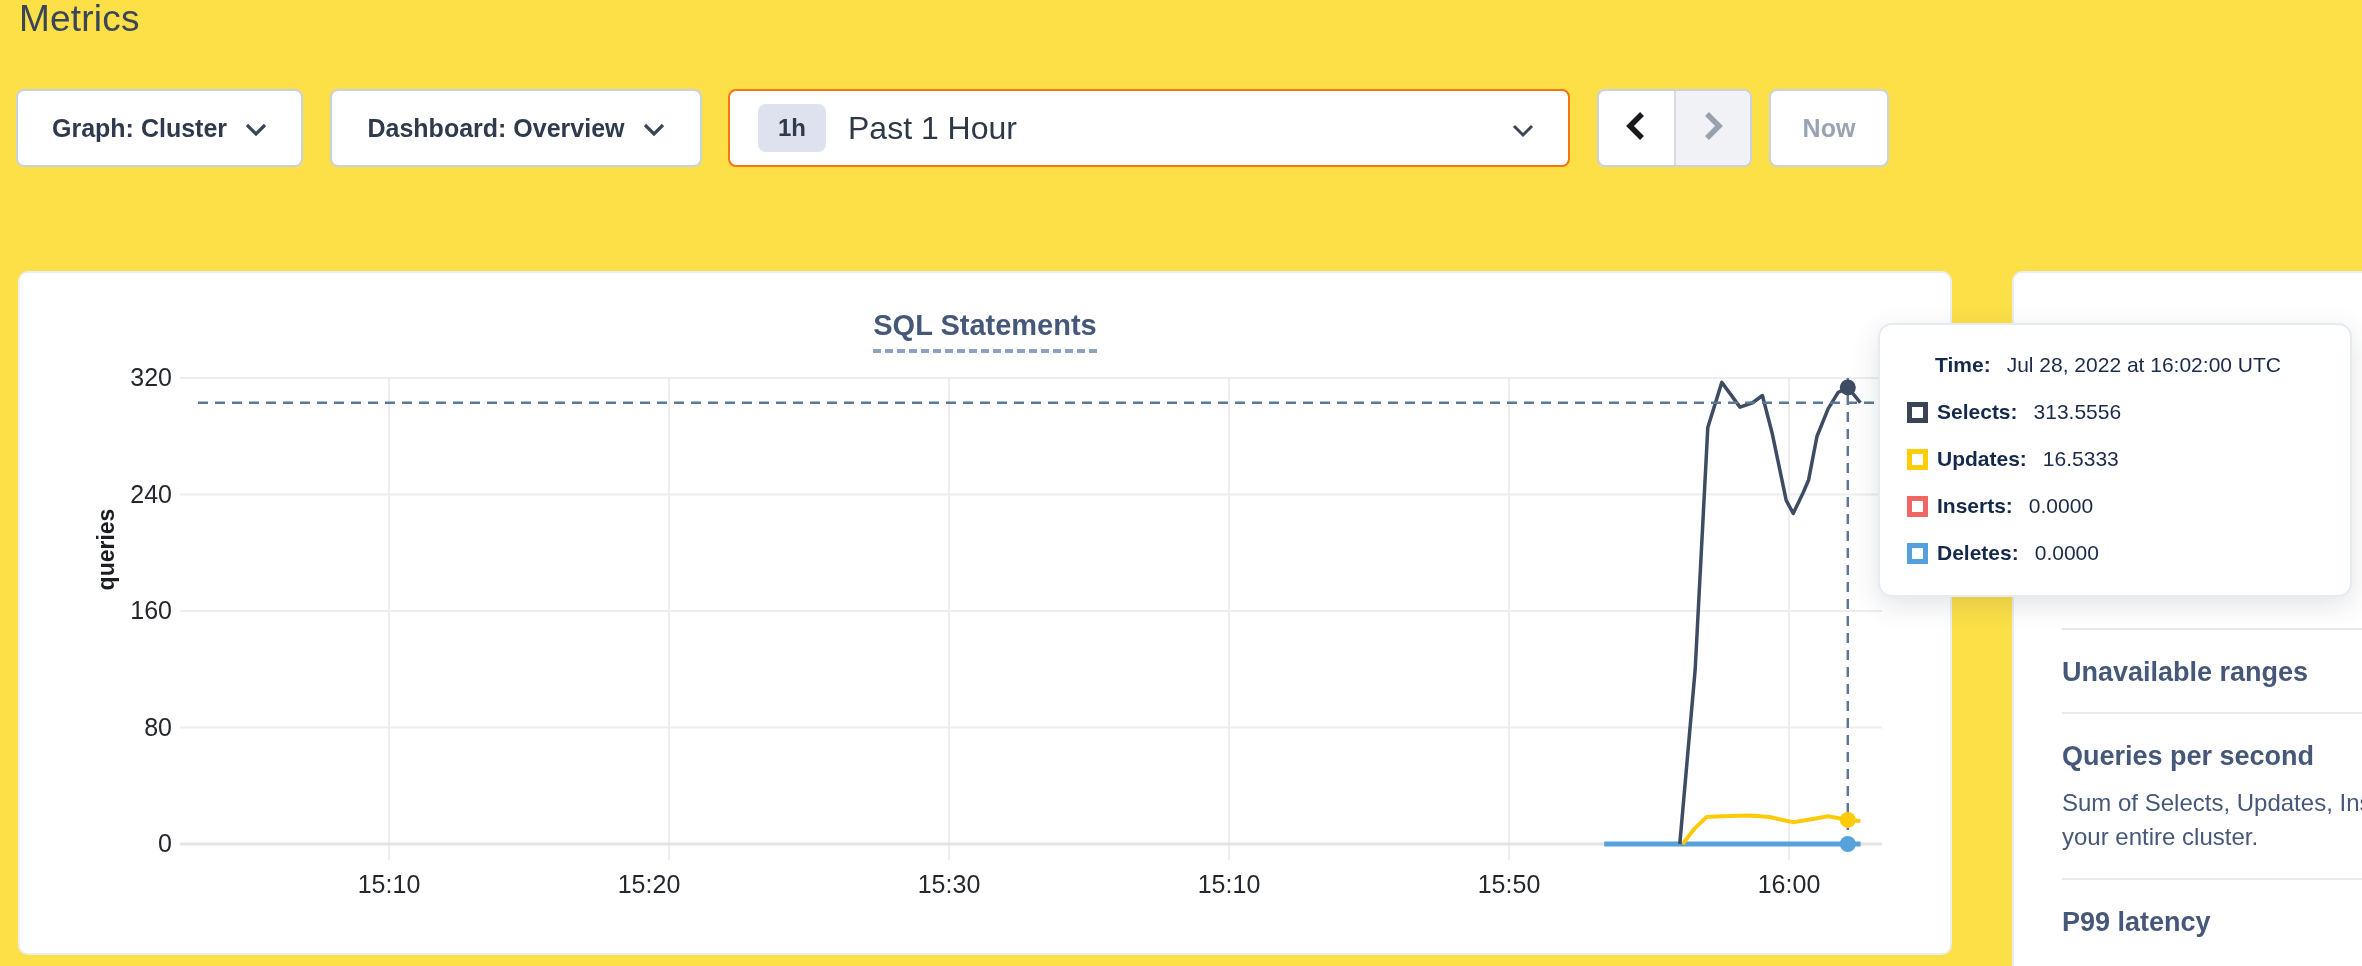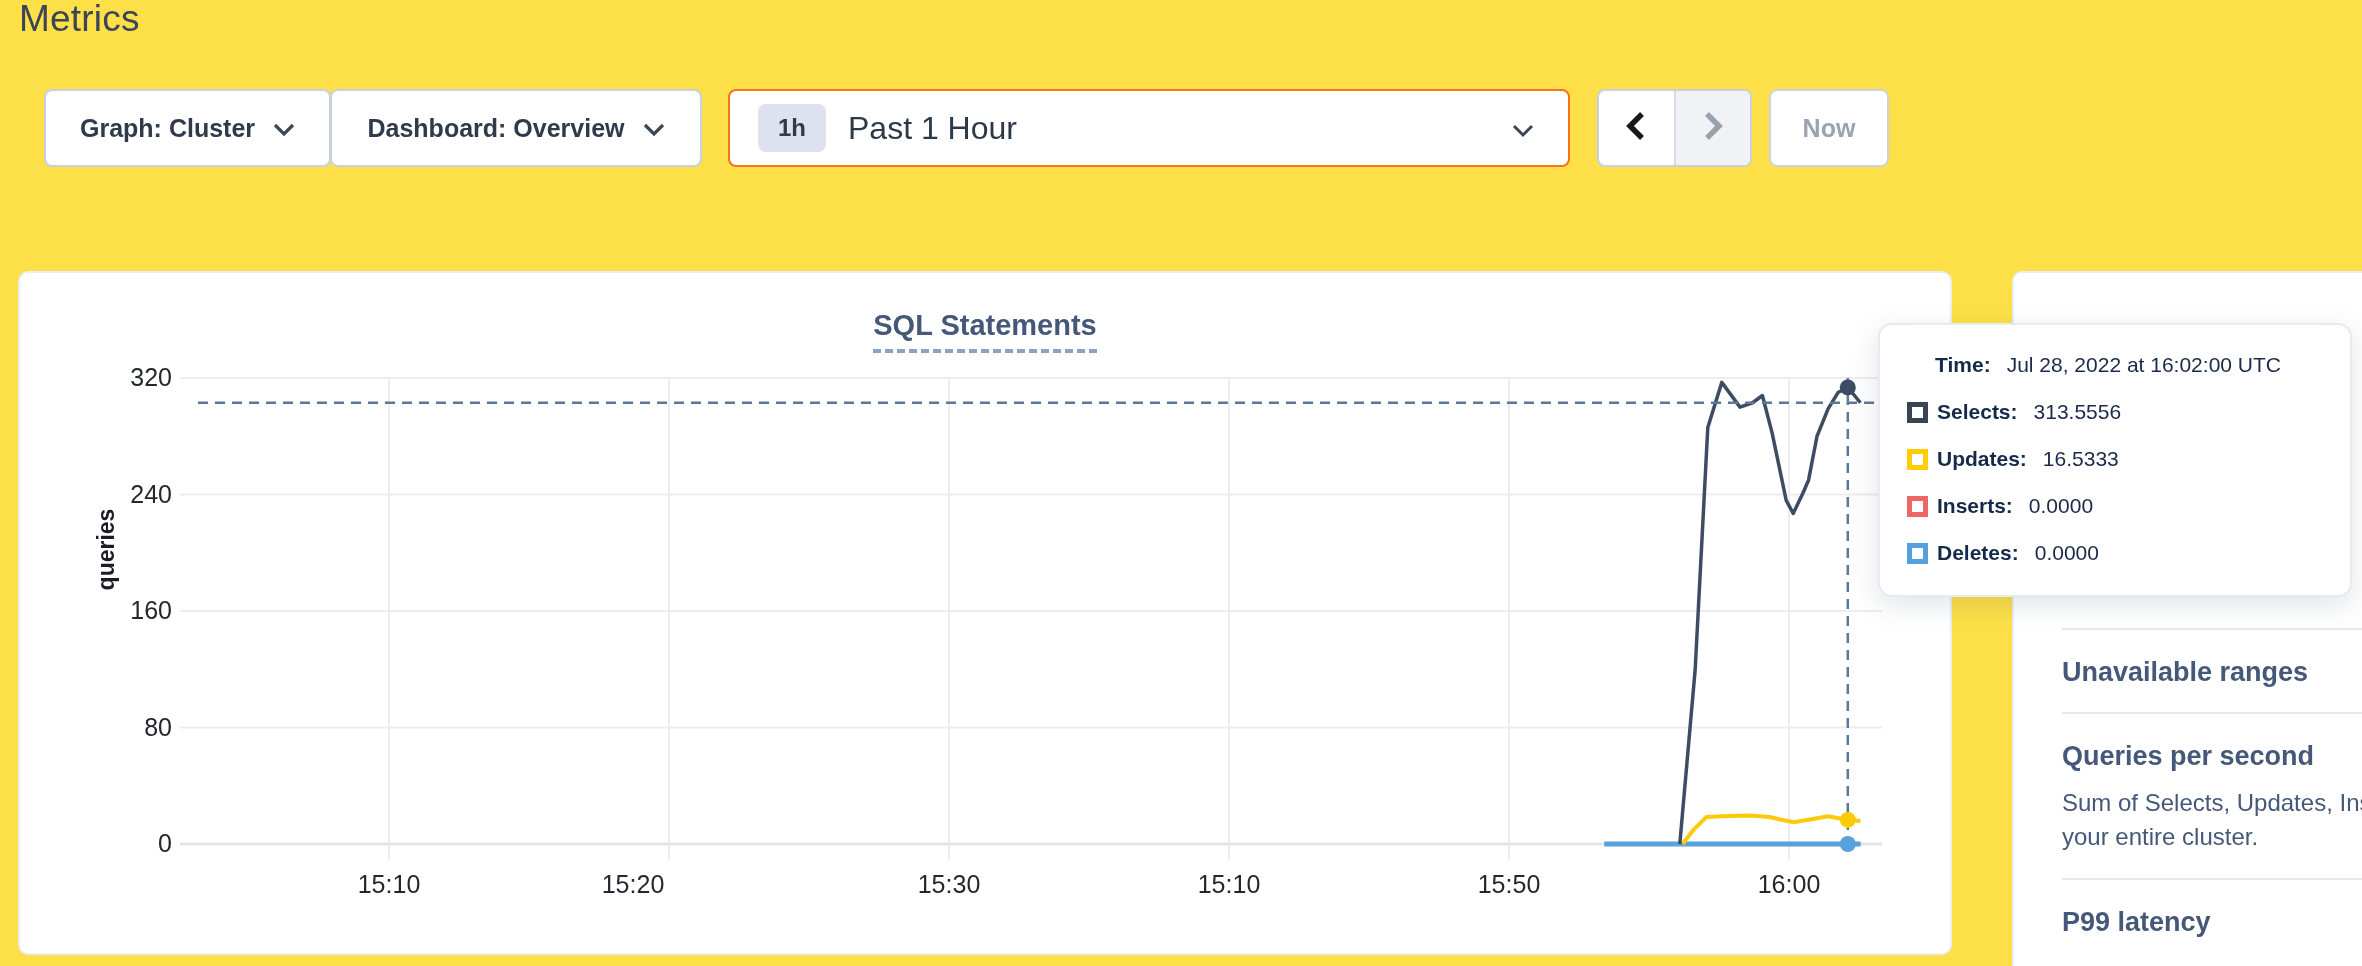--- a/index.html
+++ b/index.html
@@ -13,21 +13,21 @@
     position:absolute; left:19px; top:-2px; font-size:37px; font-weight:500;
     color:#3a4657; letter-spacing:0.2px;
   }
   
   .btn {
     position:absolute; top:89px; height:78px; background:#ffffff;
     border:2px solid #c9d0e0; border-radius:8px;
     display:flex; align-items:center; justify-content:center; gap:18px;
     font-size:25px; font-weight:700; color:#2f3a4d; cursor:pointer;
   }
-  .btn-graph { left:16px; width:287px;margin-left:28px; }
+  .btn-graph { left:16px; width:287px; }
   .btn-dashboard { left:330px; width:372px; }
   .time-range {
     position:absolute; top:89px; left:728px; width:842px; height:78px;
     background:#fff; border:2px solid #f97316; border-radius:8px;
     display:flex; align-items:center; padding-left:28px; cursor:pointer;
   }
   .time-badge {
     background:#dee2ee; border-radius:8px; height:48px; min-width:68px;
     display:flex; align-items:center; justify-content:center;
     font-size:24px; font-weight:700; color:#2f3a4d;
@@ -143,21 +143,21 @@
 
   <div class="btn-now">Now</div>
 
   <div class="main-card"></div>
   <div class="chart-title-wrap">
     <span class="chart-title">SQL Statements</span>
   </div>
   <div class="y-axis-label">queries</div>
   <div id="axis-labels">
       <div class="x-tick" style="left: 319px;">15:10</div>
-      <div class="x-tick" style="left: 563px;">15:20</div>
+      <div class="x-tick" style="left: 579px;">15:20</div>
       <div class="x-tick" style="left: 879px;">15:30</div>
       <div class="x-tick" style="left: 1159px;">15:10</div>
       <div class="x-tick" style="left: 1439px;">15:50</div>
       <div class="x-tick" style="left: 1719px;">16:00</div>
       <div class="y-tick" style="top: 363px;">320</div>
       <div class="y-tick" style="top: 479.5px;">240</div>
       <div class="y-tick" style="top: 596px;">160</div>
       <div class="y-tick" style="top: 712.5px;">80</div>
       <div class="y-tick" style="top: 829px;">0</div>
     </div>

